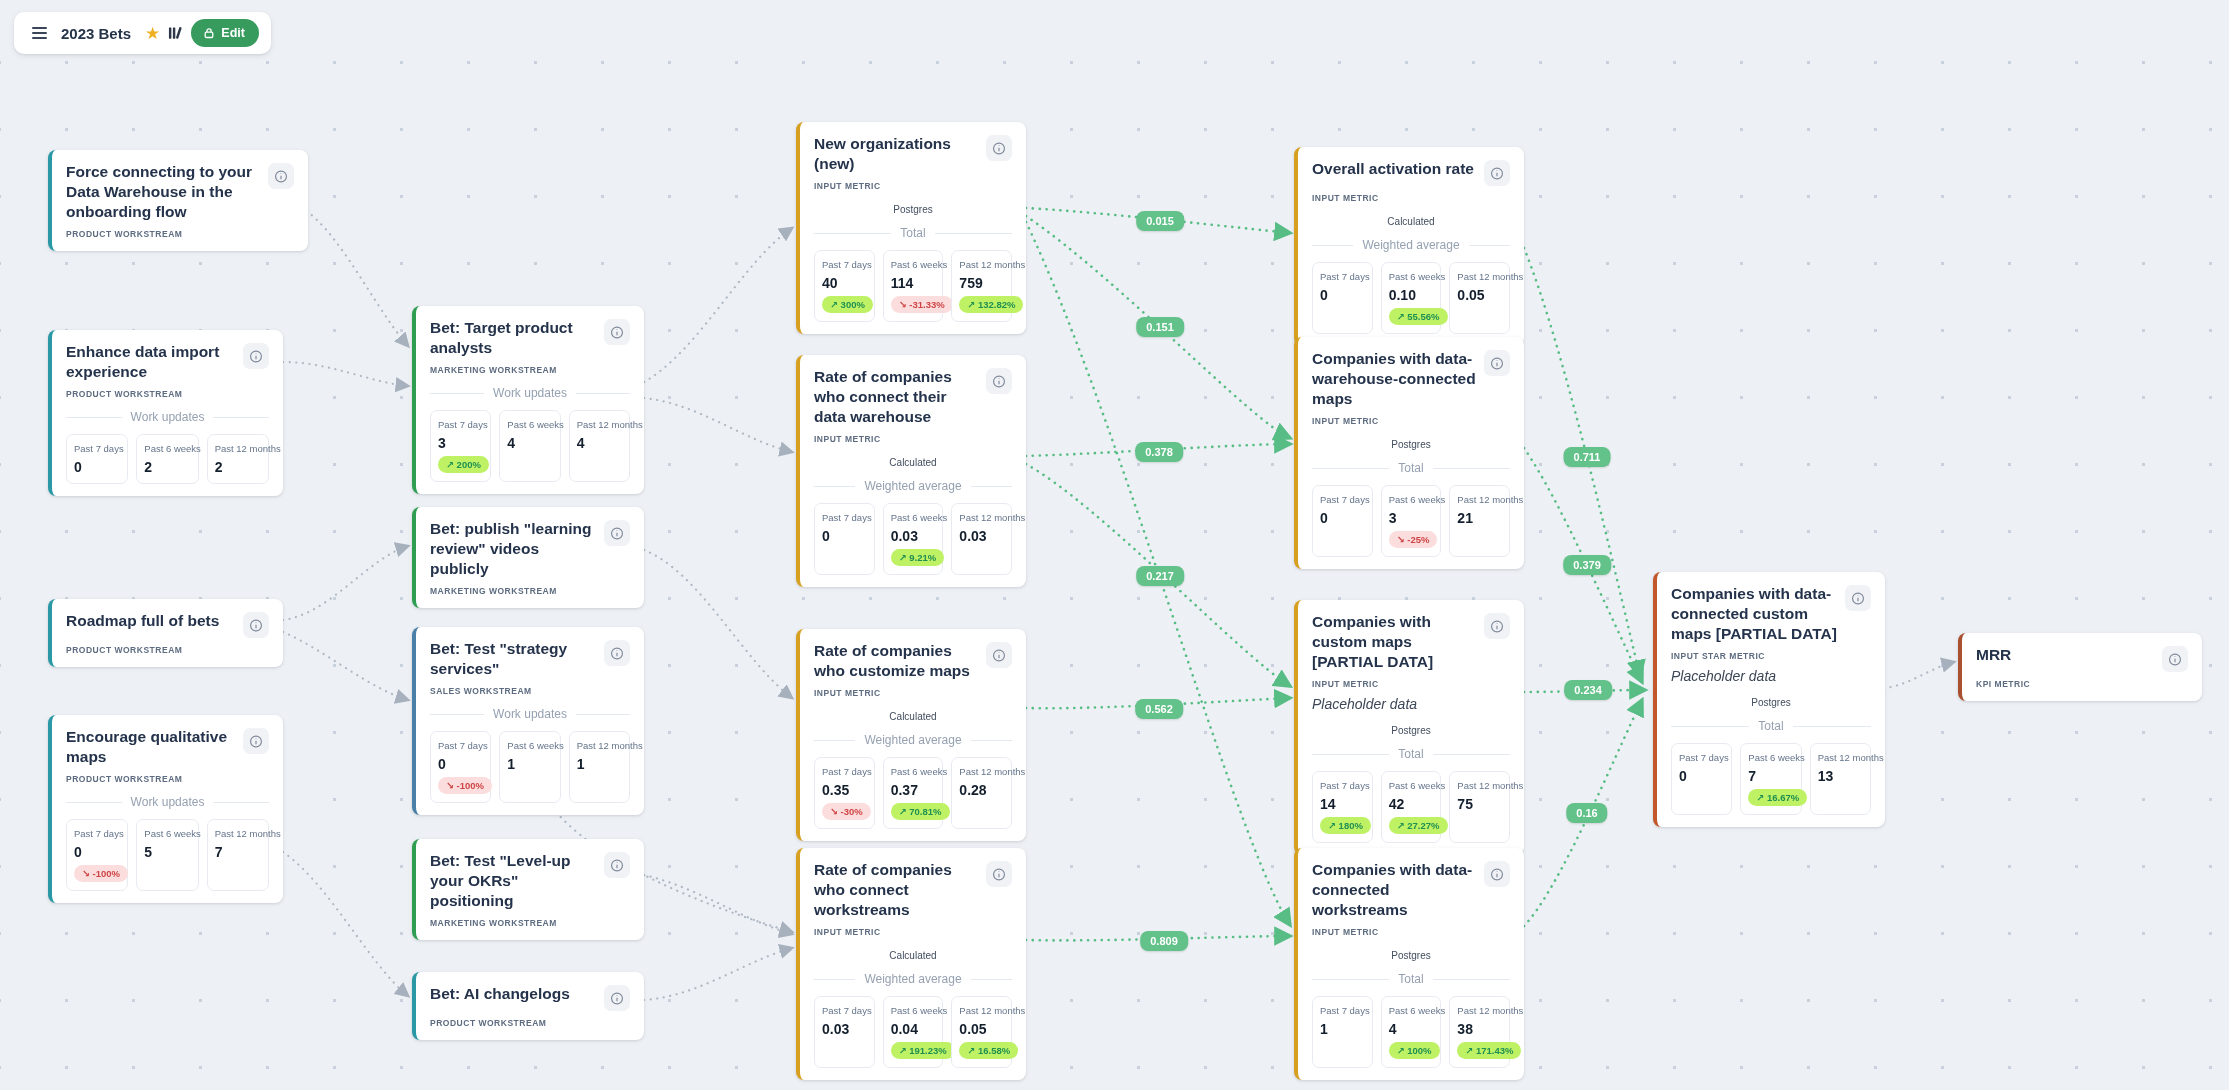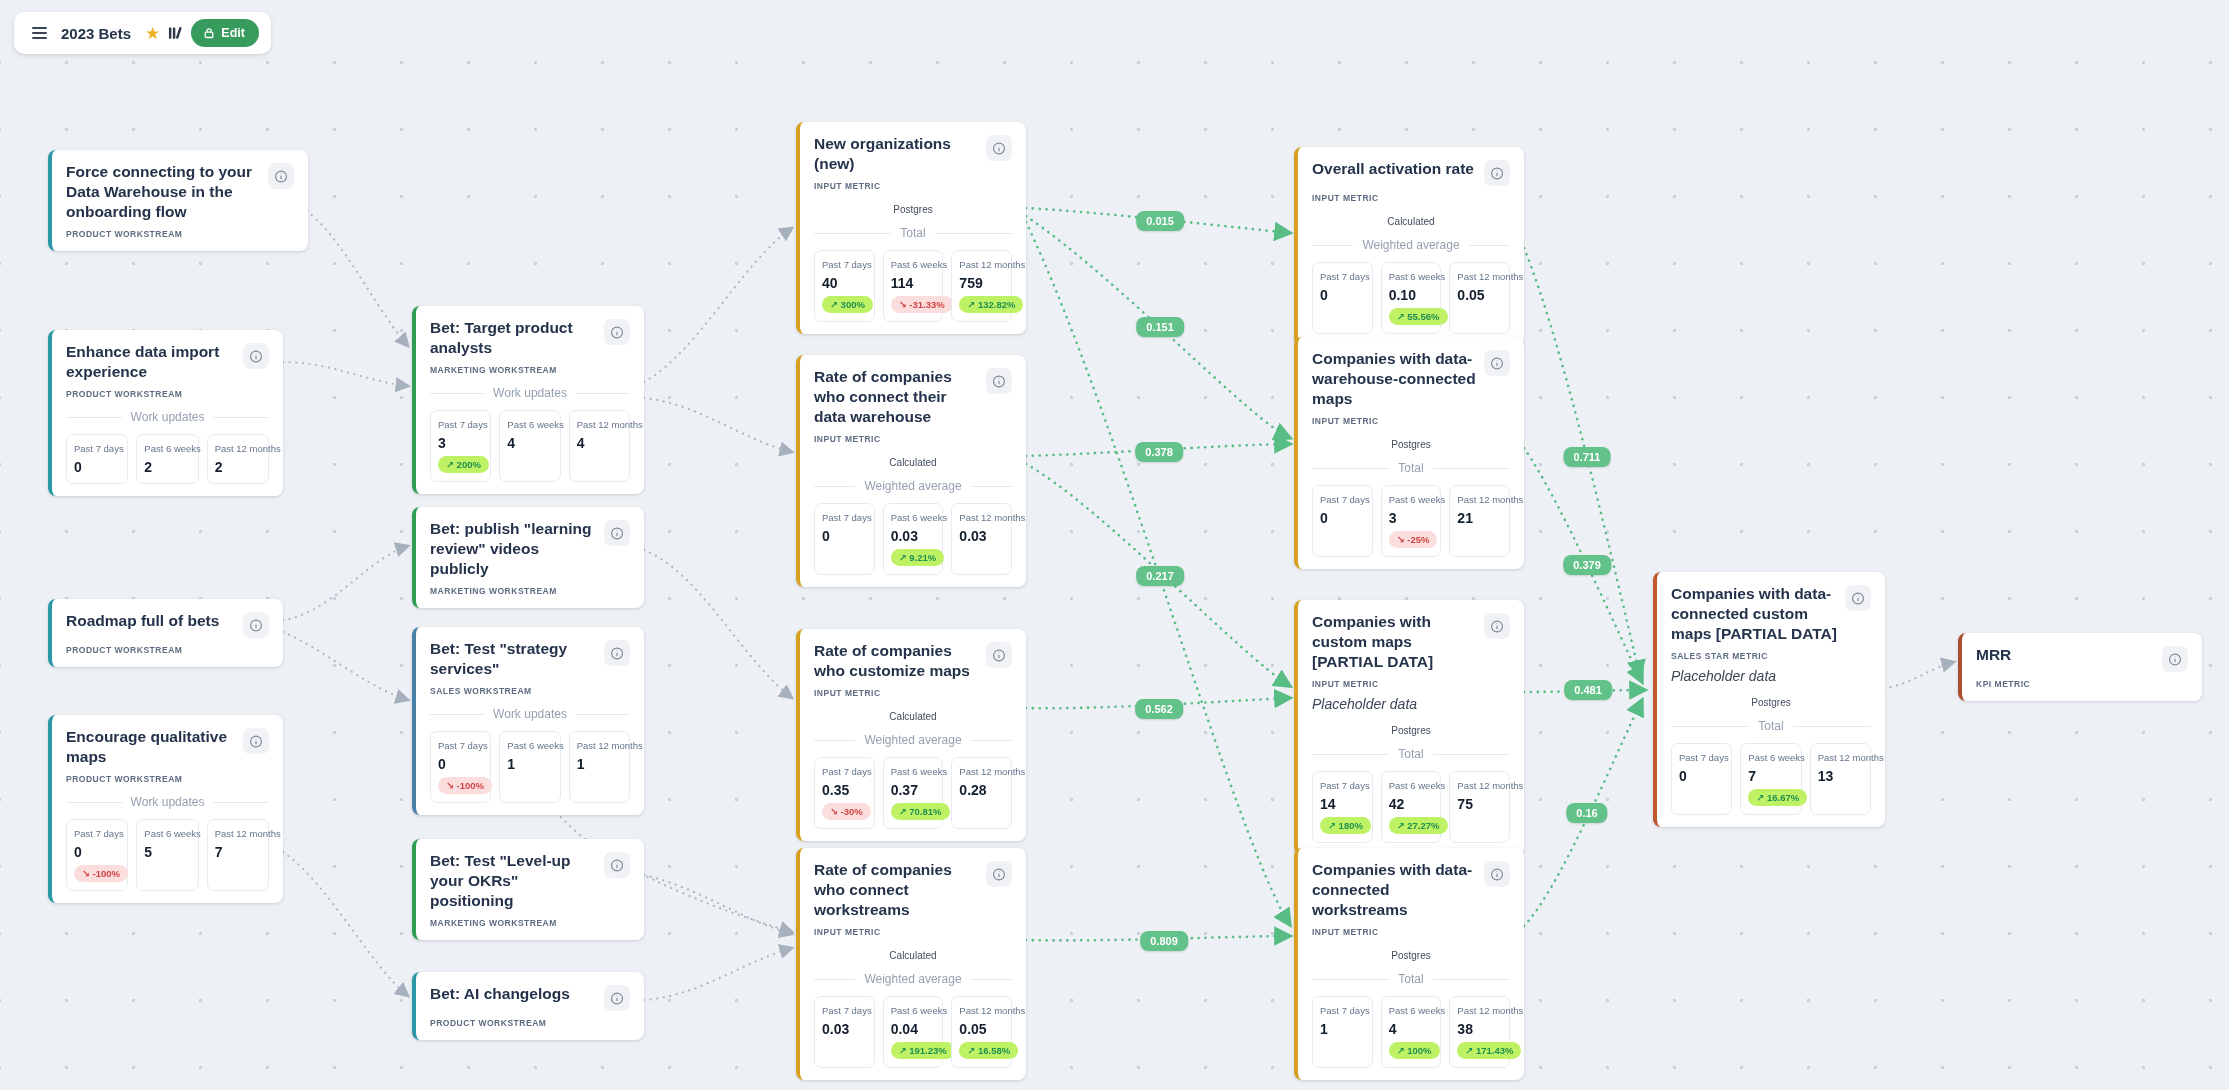--- a/index.html
+++ b/index.html
@@ -602,21 +602,21 @@
   <div class="card-head">
     <h3 class="card-title">Companies with data-connected custom maps [PARTIAL DATA]</h3>
     <button class="info-btn">
         <svg width="15" height="15" viewBox="0 0 16 16" fill="none" stroke="currentColor" stroke-width="1.3">
           <circle cx="8" cy="8" r="6.2"></circle>
           <line x1="8" y1="7.2" x2="8" y2="11.2"></line>
           <line x1="8" y1="4.6" x2="8" y2="5.2"></line>
         </svg>
       </button>
   </div>
-  <div class="card-tag">SALES STAR METRIC</div>
+  <div class="card-tag">INPUT STAR METRIC</div>
   <div class="card-note">Placeholder data</div>
   <div class="card-source">Postgres</div>
   <div class="divider">
       <span>Total</span>
     </div>
   <div class="stats">
     <div class="stat">
         <div class="stat-label">Past 7 days</div>
         <div class="stat-value">0</div>
       </div>
@@ -647,14 +647,14 @@
 </div>
 
 <span class="conn-label" style="left:1160px;top:221px;">0.015</span>
 <span class="conn-label" style="left:1160px;top:327px;">0.151</span>
 <span class="conn-label" style="left:1159px;top:452px;">0.378</span>
 <span class="conn-label" style="left:1160px;top:576px;">0.217</span>
 <span class="conn-label" style="left:1159px;top:709px;">0.562</span>
 <span class="conn-label" style="left:1164px;top:941px;">0.809</span>
 <span class="conn-label" style="left:1587px;top:457px;">0.711</span>
 <span class="conn-label" style="left:1587px;top:565px;">0.379</span>
-<span class="conn-label" style="left:1588px;top:690px;">0.481</span>
+<span class="conn-label" style="left:1588px;top:690px;">0.234</span>
 <span class="conn-label" style="left:1587px;top:813px;">0.16</span>
 
 </body></html>

